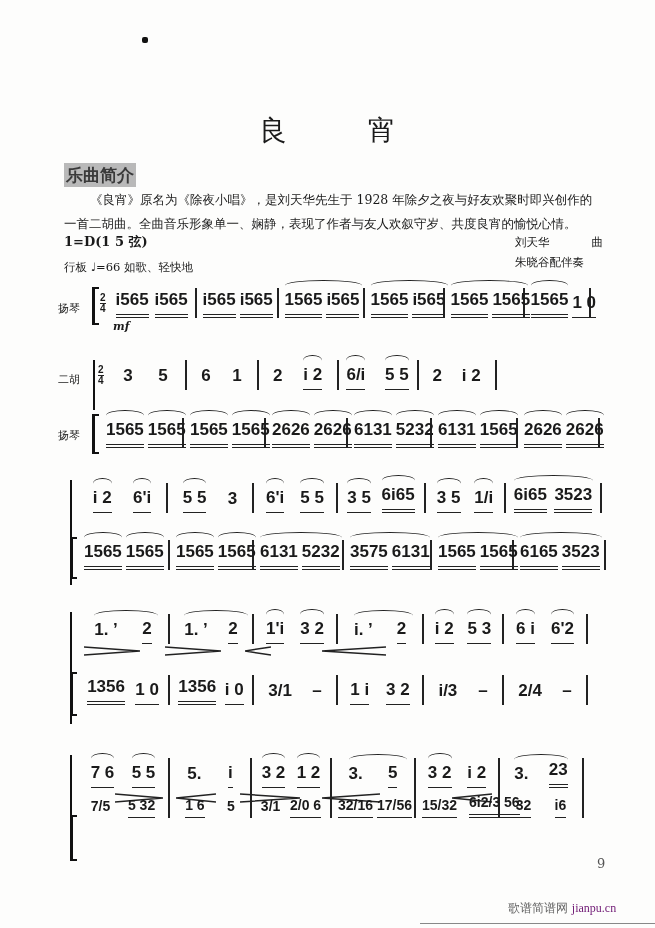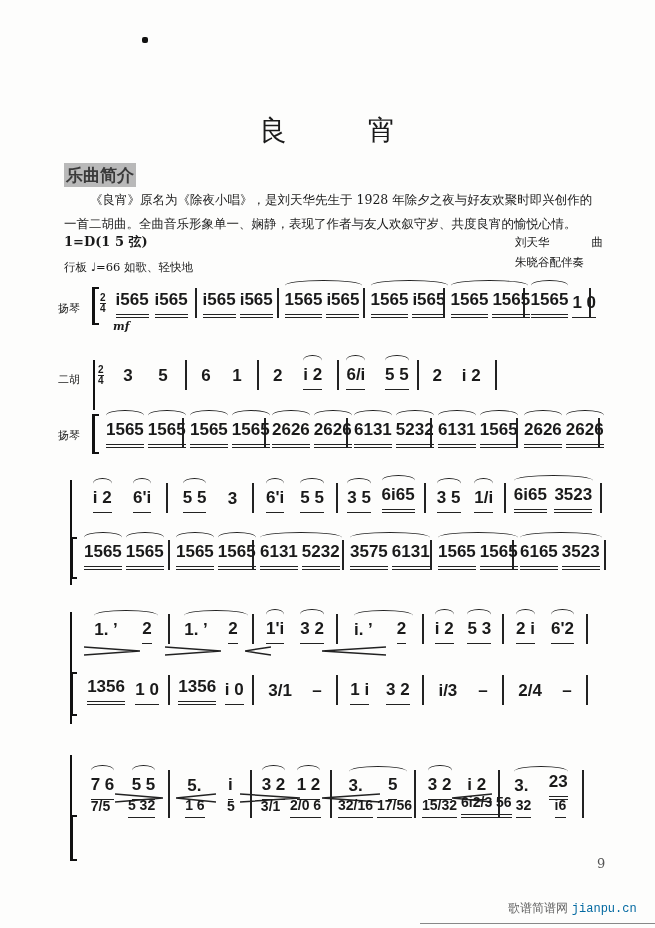--- a/index.html
+++ b/index.html
@@ -24,21 +24,21 @@
   .slur{position:absolute;left:0;right:0;top:-10px;height:10px;border-top:1.5px solid #222;border-radius:50% 50% 0 0;}
   .orn{position:absolute;top:-22px;left:0;font-size:9px;font-weight:normal;font-family:"DejaVu Sans",sans-serif;white-space:nowrap;}
   .ts{display:flex;flex-direction:column;font-size:10px;line-height:10px;margin-right:3px;align-self:center;}
   .ts span{border-bottom:1px solid #222;}
   .ts span:last-child{border:none;}
   .dyn{position:absolute;font-style:italic;font-size:11px;font-weight:bold;font-family:"DejaVu Serif",serif;}
   .hair{position:absolute;height:10px;}
   .hair svg{display:block;}
   .pagenum{left:597px;top:856px;font-size:13px;color:#555;}
   .wm{left:508px;top:900px;font-size:12px;color:#666;font-family:"DejaVu Serif",serif;}
-  .wm .site{color:#0369a1;font-family:Liberation Mono, monospace;}
+  .wm .site{color:#701a75;font-family:Liberation Serif, serif;}
   .edge{left:420px;top:923px;width:235px;height:1px;background:#888;}
 </style>
 </head>
 <body>
 
 <div class="abs speck"></div>
 
 <div class="abs title">良 宵</div>
 
 <div class="abs sec-head">乐曲简介</div>
@@ -218,21 +218,21 @@
     </div>
   <div class="bar" style="width:86px;">
       <span class="grp"><span class="slur" style="right:-40px;"></span><span>i. ’</span></span>
       <span class="grp u1">2</span>
     </div>
   <div class="bar" style="width:80px;">
       <span class="grp u1"><span class="slur"></span><span>i 2</span></span>
       <span class="grp u1"><span class="slur"></span><span>5 3</span></span>
     </div>
   <div class="bar" style="width:84px;">
-      <span class="grp u1"><span class="slur"></span><span>2 i</span></span>
+      <span class="grp u1"><span class="slur"></span><span>6 i</span></span>
       <span class="grp u1"><span class="slur"></span><span>6'2</span></span>
     </div>
 </div>
 <div class="abs hair" style="left:84px;top:646px;">
     <svg width="56" height="10">
       <path d="M0 1 L56 5 L0 9" fill="none" stroke="#222" stroke-width="1.5"></path>
     </svg>
   </div>
 <div class="abs hair" style="left:165px;top:646px;">
     <svg width="56" height="10">
@@ -272,21 +272,21 @@
       <span class="grp">–</span>
     </div>
   <div class="bar" style="width:84px;">
       <span class="grp">2/4</span>
       <span class="grp">–</span>
     </div>
 </div>
 
 <div class="abs brace" style="left:70px;top:755px;height:105px;"></div>
 <div class="abs staff" style="left:78px;top:758px;width:532px;">
-  <div class="bar" style="width:92px;margin-top:12px;">
+  <div class="bar" style="width:92px;">
       <span class="grp u1"><span class="slur"></span><span>7 6</span></span>
       <span class="grp u1"><span class="slur"></span><span>5 5</span></span>
     </div>
   <div class="bar" style="width:82px;">
       <span class="grp">5.</span>
       <span class="grp u1">i</span>
     </div>
   <div class="bar" style="width:80px;">
       <span class="grp u1"><span class="slur"></span><span>3 2</span></span>
       <span class="grp u1"><span class="slur"></span><span>1 2</span></span>
@@ -340,21 +340,21 @@
       <span class="grp">5</span>
     </div>
   <div class="bar" style="width:80px;">
       <span class="grp">3/1</span>
       <span class="grp u1">2/0 6</span>
     </div>
   <div class="bar" style="width:84px;justify-content:space-between;">
       <span class="grp u1">32/16</span>
       <span class="grp u1">17/56</span>
     </div>
-  <div class="bar" style="width:84px;">
+  <div class="bar" style="width:84px;gap:8px;">
       <span class="grp u1">15/32</span>
       <span class="grp u2">6i2/3 56</span>
     </div>
   <div class="bar" style="width:84px;">
       <span class="grp u1">32</span>
       <span class="grp u1">i6</span>
     </div>
 </div>
 
 <div class="abs pagenum">9</div>

